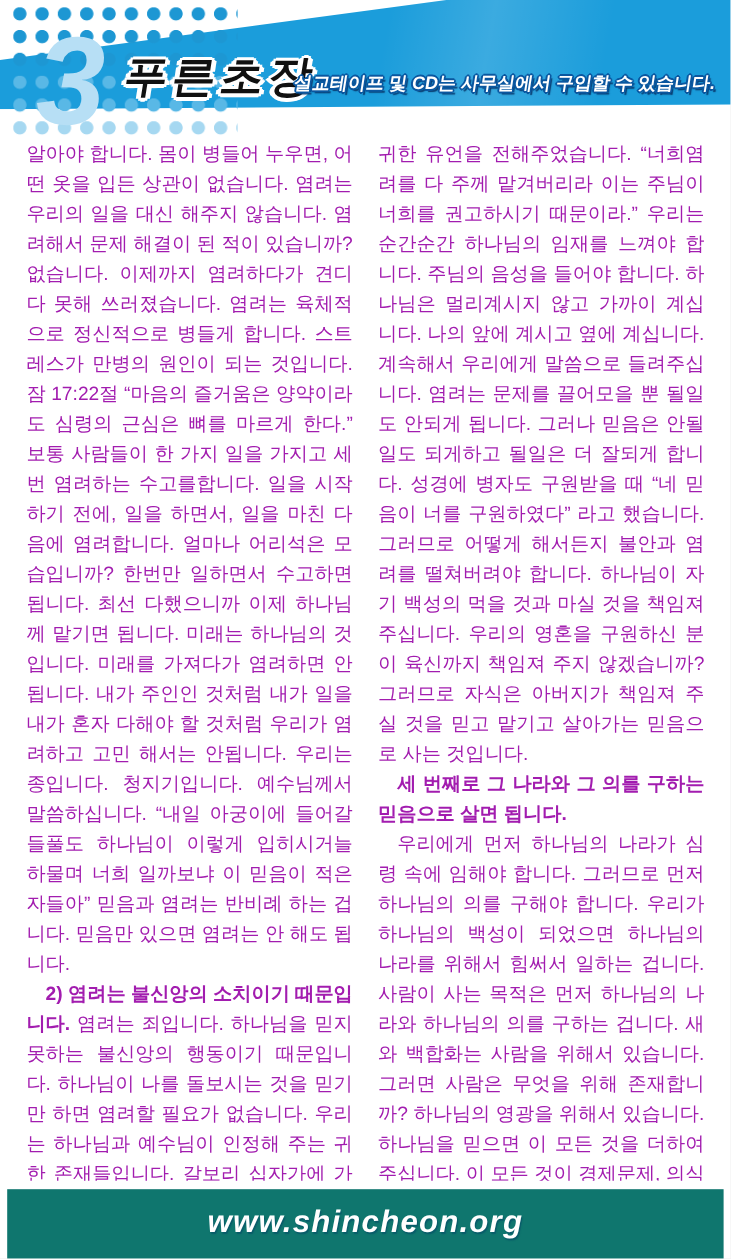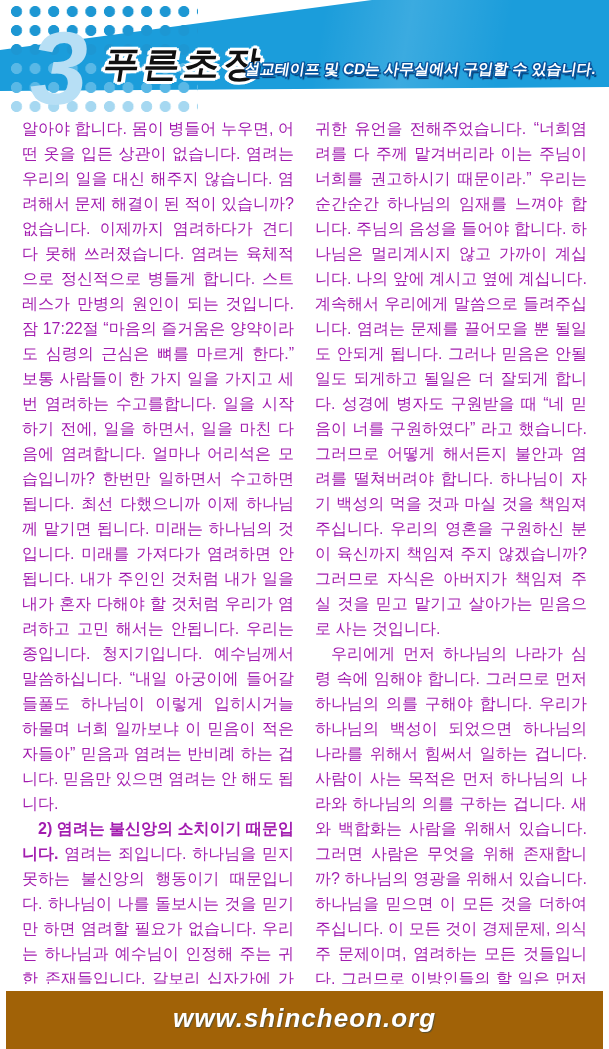--- a/index.html
+++ b/index.html
@@ -64,21 +64,21 @@
     text-align:justify; color:#a21caf;
     word-break:break-all; overflow:hidden;
   }
   .col p { margin:0; }
   .col p.indent { text-indent:16px; }
   .col p.bold { font-weight:bold; }
 
   
   .footer-bar {
     position:absolute; left:6px; right:6px; bottom:0; height:58px;
-    background:#a16207; z-index:1;
+    background:#0f766e; z-index:1;
   }
   .footer-url {
     position:absolute; left:0; width:100%; top:12px; text-align:center;
     font-size:26px; font-weight:bold; font-style:italic;
     color:#ffffff; letter-spacing:1px;
     text-shadow:1px 1px 1px rgba(0,60,100,.45);
   }
 </style>
 </head>
 <body>
@@ -95,20 +95,21 @@
     <div class="notice">설교테이프 및 CD는 사무실에서 구입할 수 있습니다.</div>
   </header>
 
   <main class="columns">
     <div class="col">
       <p><span>알아야 합니다. 몸이 병들어 누우면, 어떤 옷을 입든 상관이 없습니다. 염려는 우리의 일을 대신 해주지 않습니다. 염려해서 문제 해결이 된 적이 있습니까?없습니다. 이제까지 염려하다가 견디다 못해 쓰러졌습니다. 염려는 육체적으로 정신적으로 병들게 합니다. 스트레스가 만병의 원인이 되는 것입니다. 잠 17:22절 “마음의 즐거움은 양약이라도 심령의 근심은 뼈를 마르게 한다.” 보통 사람들이 한 가지 일을 가지고 세번 염려하는 수고를합니다. 일을 시작하기 전에, 일을 하면서, 일을 마친 다음에 염려합니다. 얼마나 어리석은 모습입니까? 한번만 일하면서 수고하면 됩니다. 최선 다했으니까 이제 하나님께 맡기면 됩니다. 미래는 하나님의 것입니다. 미래를 가져다가 염려하면 안됩니다. 내가 주인인 것처럼 내가 일을 내가 혼자 다해야 할 것처럼 우리가 염려하고 고민 해서는 안됩니다. 우리는 종입니다. 청지기입니다. 예수님께서 말씀하십니다. “내일 아궁이에 들어갈 들풀도 하나님이 이렇게 입히시거늘 하물며 너희 일까보냐 이 믿음이 적은 자들아” 믿음과 염려는 반비례 하는 겁니다. 믿음만 있으면 염려는 안 해도 됩니다.</span></p>
       <p class="indent"><b>2) 염려는 불신앙의 소치이기 때문입니다.</b> <span>염려는 죄입니다. 하나님을 믿지 못하는 불신앙의 행동이기 때문입니다. 하나님이 나를 돌보시는 것을 믿기만 하면 염려할 필요가 없습니다. 우리는 하나님과 예수님이 인정해 주는 귀한 존재들입니다. 갈보리 십자가에 가보면 압니다. 나 위해서 하나님이 예수님을 이땅에 보내셔서 십자가에 죽게 하셨습니다. 예수님은 나를 위해 피값을 지불하고 우리를 샀습니다. 그러므로 하나님이 우리를 볼 때 “내가 너희들을 더 귀하게 여기고 샀어” 라고 말씀하십니다. 우리가 죄사함 받고 하나님의 자녀 된 사실만 믿는다면 이제는 맡겨야 합니다. 그러면 내 삶이 하나님의 손 안에 있음을 체험 하게 됩니다. 베드로는 걱정근심 염려에서 헤어 나오지 못하고 있던 사람이었습니다. 그러다가 오순절 마가 다락방에서 성령충만 받으니까 그때부터 염려하는 대신 세배, 백배로 베드로가 얼마나 크게 쓰임 받았는지 모릅니다. 그리고 노년에 우리에게 마지막으로</span></p>
     </div>
     <div class="col">
       <p><span>귀한 유언을 전해주었습니다. “너희염려를 다 주께 맡겨버리라 이는 주님이 너희를 권고하시기 때문이라.” 우리는 순간순간 하나님의 임재를 느껴야 합니다. 주님의 음성을 들어야 합니다. 하나님은 멀리계시지 않고 가까이 계십니다. 나의 앞에 계시고 옆에 계십니다. 계속해서 우리에게 말씀으로 들려주십니다. 염려는 문제를 끌어모을 뿐 될일도 안되게 됩니다. 그러나 믿음은 안될 일도 되게하고 될일은 더 잘되게 합니다. 성경에 병자도 구원받을 때 “네 믿음이 너를 구원하였다” 라고 했습니다. 그러므로 어떻게 해서든지 불안과 염려를 떨쳐버려야 합니다. 하나님이 자기 백성의 먹을 것과 마실 것을 책임져 주십니다. 우리의 영혼을 구원하신 분이 육신까지 책임져 주지 않겠습니까? 그러므로 자식은 아버지가 책임져 주실 것을 믿고 맡기고 살아가는 믿음으로 사는 것입니다.</span></p>
+      <p class="indent bold">세 번째로 그 나라와 그 의를 구하는 믿음으로 살면 됩니다.</p>
       <p class="indent">우리에게 먼저 하나님의 나라가 심령 속에 임해야 합니다. 그러므로 먼저 하나님의 의를 구해야 합니다. 우리가 하나님의 백성이 되었으면 하나님의 나라를 위해서 힘써서 일하는 겁니다. 사람이 사는 목적은 먼저 하나님의 나라와 하나님의 의를 구하는 겁니다. 새와 백합화는 사람을 위해서 있습니다. 그러면 사람은 무엇을 위해 존재합니까? 하나님의 영광을 위해서 있습니다. 하나님을 믿으면 이 모든 것을 더하여 주십니다. 이 모든 것이 경제문제, 의식주 문제이며, 염려하는 모든 것들입니다. 그러므로 이방인들의 할 일은 먼저 염려하는 것이고 우리가 먼저 할 일은 무엇입니까? 그 나라와 그의를 즉 하나님 나라를 구하는 것입니다. 그러면 예수 믿으면 염려하는 것들이 생깁니까? 예수님이 대답해 주십니다. 그리하면 이 모든 것을 너희에게 더하시리라. 한번 염려에서 해방되어서 새장의 새가 날듯이, 우리안의 사자가 우리에서 나와서 들판을 달리듯이 염려 걱정에 묶여 있던 자리에서 풀려나와 이제 한번 믿음의 초원을 마음껏 달리는 믿음으로 사는 행복자가 되시기를 주님의 이름으로 축원합니다.</p>
     </div>
   </main>
 
   <footer class="footer-bar">
     <div class="footer-url">www.shincheon.org</div>
   </footer>
 
 </div>
 

